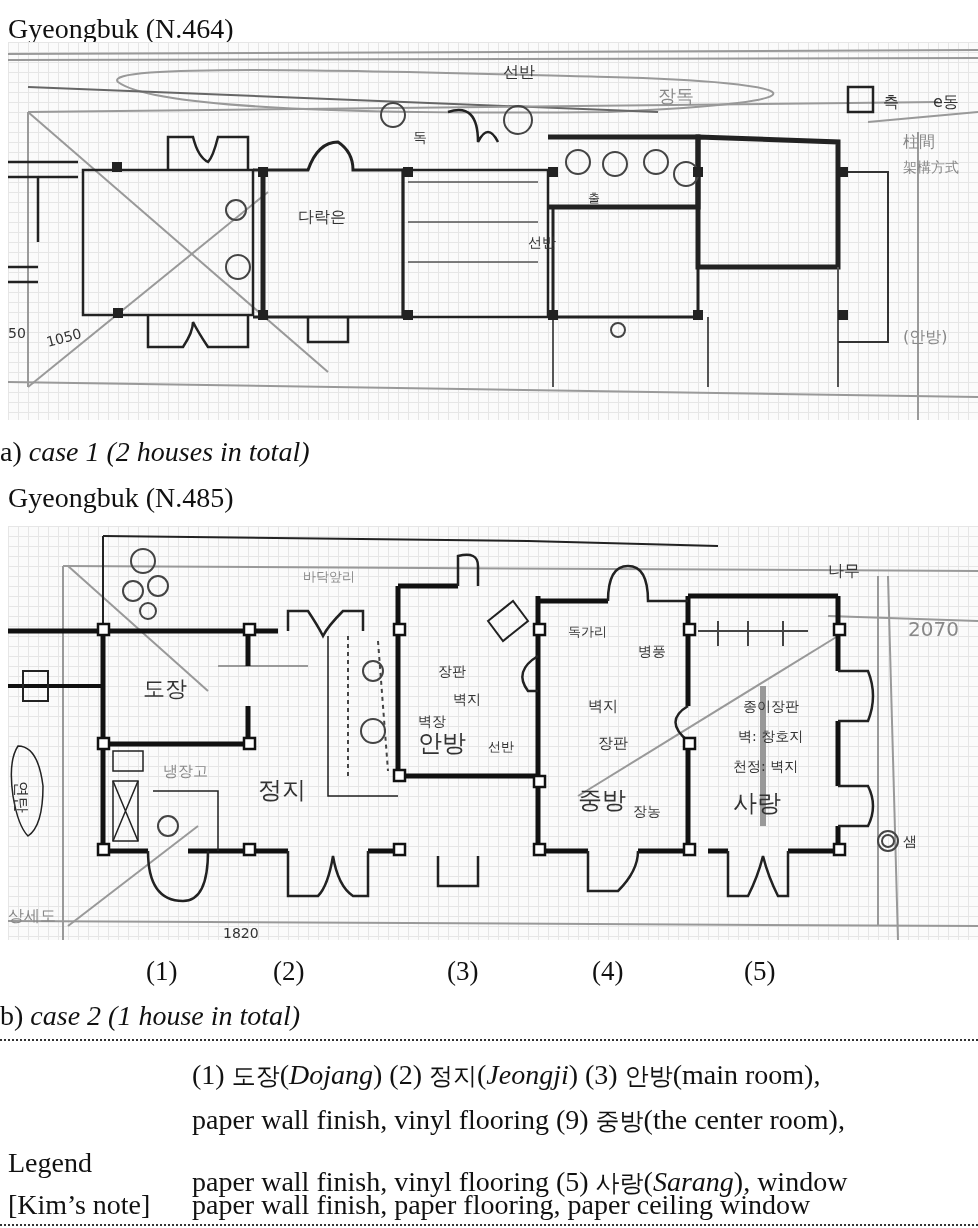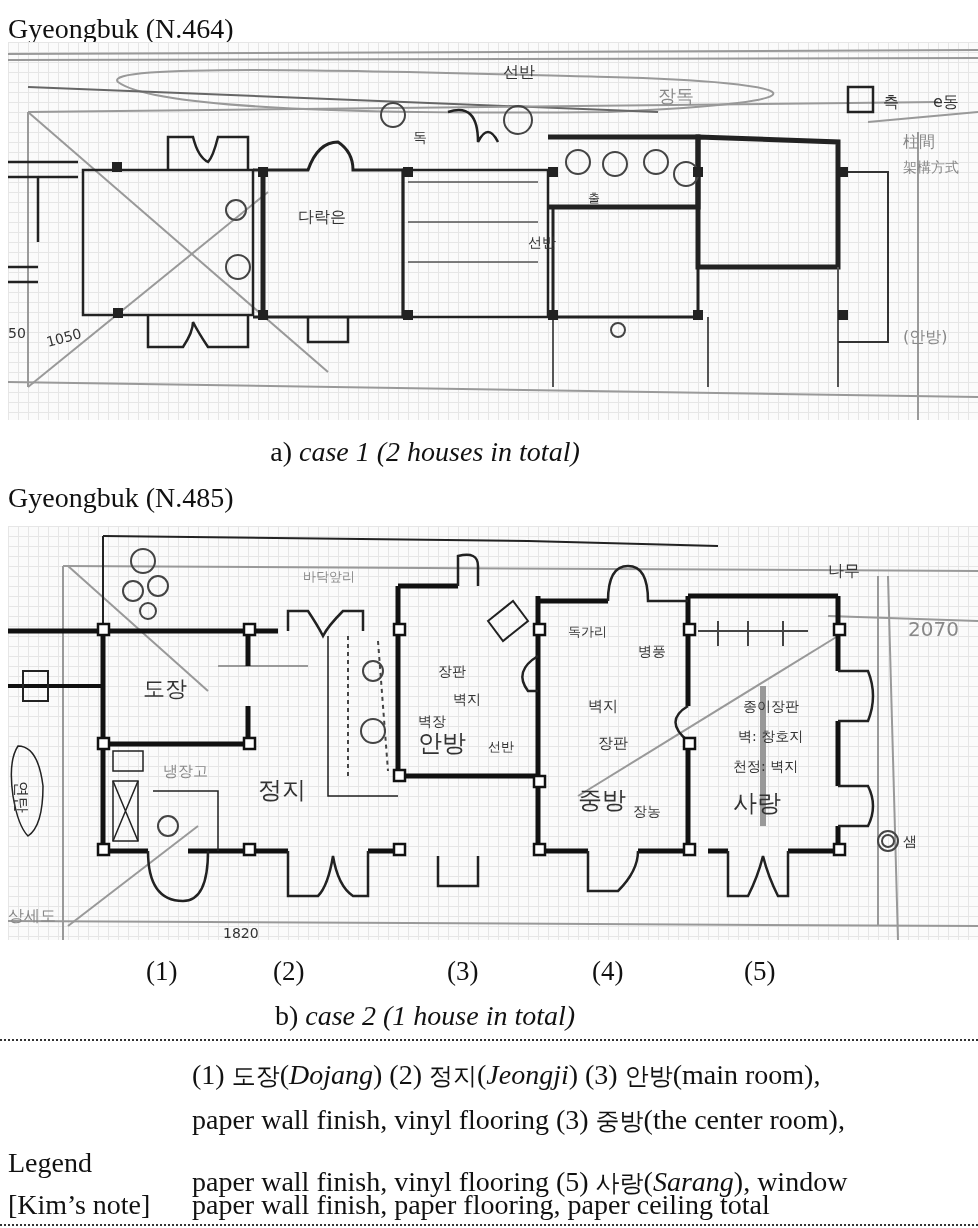--- a/index.html
+++ b/index.html
@@ -5,21 +5,21 @@
   html, body { margin: 0; padding: 0; background: #ffffff; }
   body { width: 978px; height: 1228px; position: relative; overflow: hidden;
          font-family: "Liberation Serif", "DejaVu Serif", serif; color: #111; }
   .heading { position: absolute; left: 8px; font-size: 28px; line-height: 32px; white-space: nowrap; }
   .sketch { position: absolute; left: 8px; width: 970px; background-color: #fbfbfb;
             background-image:
               linear-gradient(#e6e6e6 1px, transparent 1px),
               linear-gradient(90deg, #e6e6e6 1px, transparent 1px);
             background-size: 10px 10px; overflow: hidden; }
   .sketch svg { position: absolute; left: 0; top: 0; }
-  .caption { position: absolute; left: 0; width: 850px; text-align: center; font-size: 28px; line-height: 32px; }
+  .caption { position: absolute; left: 0; width: 850px; font-size: 28px; line-height: 32px; }
   .caption i { font-style: italic; }
   .num { position: absolute; font-size: 27px; line-height: 30px; }
   .dotline { position: absolute; left: 0; width: 978px; height: 0; border-top: 2px dotted #333; }
   .legend-label { position: absolute; left: 8px; font-size: 28px; line-height: 34px; white-space: nowrap; }
   .legend-line { position: absolute; left: 192px; font-size: 28px; line-height: 34px; white-space: nowrap; }
   .legend-line i { font-style: italic; }
   .ko { font-family: "DejaVu Sans", sans-serif; font-size: 24px; }
   .hw { font-family: "DejaVu Sans", sans-serif; fill: #333; }
   .hw-g { font-family: "DejaVu Sans", sans-serif; fill: #888; }
 </style>
@@ -241,18 +241,18 @@
 </div>
 
 <div class="caption" style="top:1000px;"><span>b) </span><i>case 2 (1 house in total)</i></div>
 
 <div class="dotline" style="top:1039px;"></div>
 
 <div>
   <div class="legend-label" style="top:1146px;">Legend</div>
   <div class="legend-label" style="top:1188px;text-align:center;">[Kim’s note]</div>
   <div class="legend-line" style="top:1058px;"><span>(1) </span><span class="ko">도장</span><span>(</span><i>Dojang</i><span>)  (2) </span><span class="ko">정지</span><span>(</span><i>Jeongji</i><span>)  (3) </span><span class="ko">안방</span><span>(main room),</span></div>
-  <div class="legend-line" style="top:1103px;"><span>paper wall finish, vinyl flooring  (3) </span><span class="ko">중방</span><span>(the center room),</span></div>
+  <div class="legend-line" style="top:1103px;"><span>paper wall finish, vinyl flooring  (9) </span><span class="ko">중방</span><span>(the center room),</span></div>
   <div class="legend-line" style="top:1146px;margin-top:19px;"><span>paper wall finish, vinyl flooring  (5) </span><span class="ko">사랑</span><span>(</span><i>Sarang</i><span>), window</span></div>
-  <div class="legend-line" style="top:1188px;"><span>paper wall finish, paper flooring, paper ceiling total</span></div>
+  <div class="legend-line" style="top:1188px;"><span>paper wall finish, paper flooring, paper ceiling window</span></div>
 </div>
 
 <div class="dotline" style="top:1224px;"></div>
 
 </body></html>

